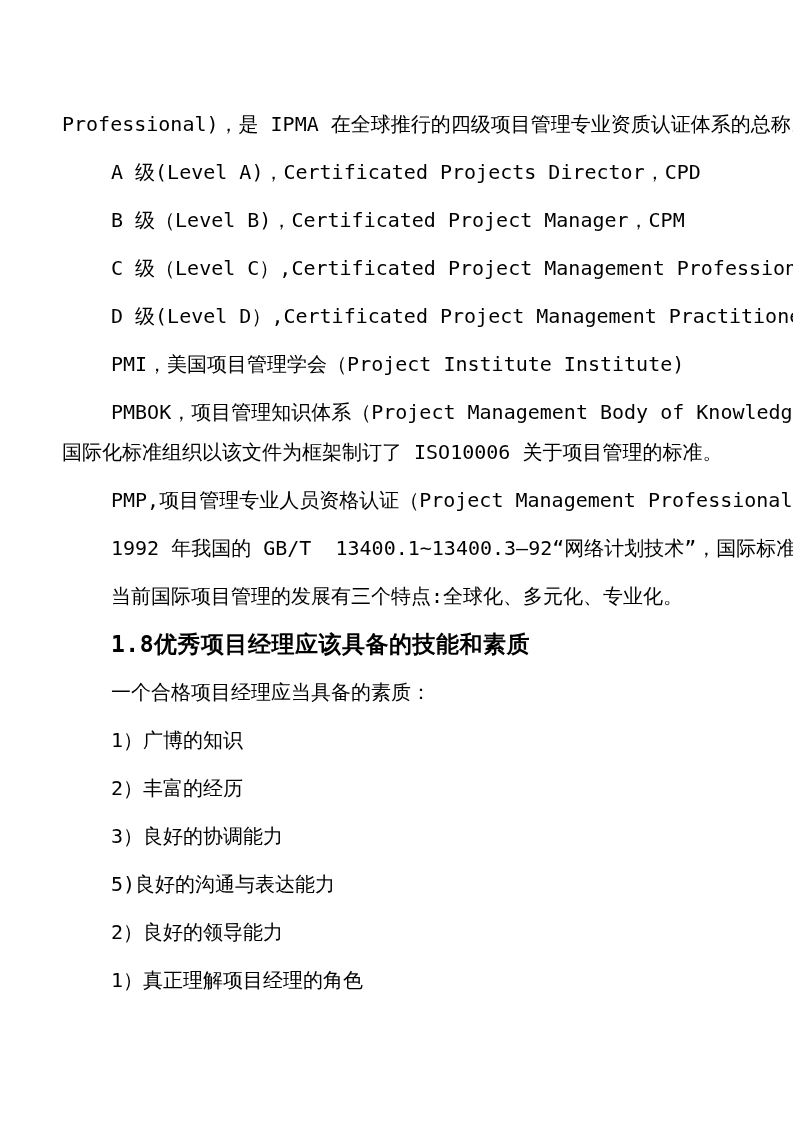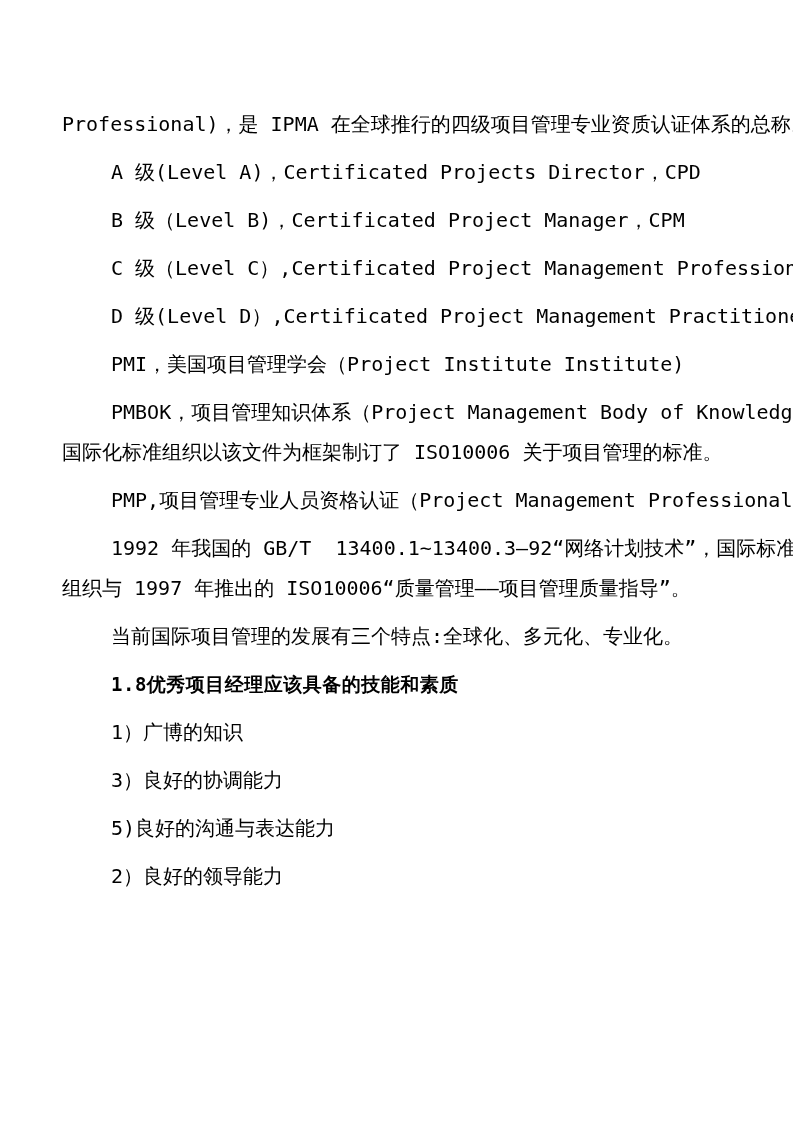--- a/index.html
+++ b/index.html
@@ -25,40 +25,42 @@
   .line {
     height: 40px;
     white-space: pre;
   }
   .line.indent {
     padding-left: 49px;
     margin-top: 8px;
   }
   .line.heading {
     font-weight: 700;
-    font-size: 19px;
+    font-size: 23px;
     letter-spacing: 0.5px;
   }
 </style>
 </head>
 <body>
 
 <div class="page" style="background: rgb(255, 255, 255);">
   <div class="content" style="color: rgb(0, 0, 0);">
       <div class="line">Professional)，是 IPMA 在全球推行的四级项目管理专业资质认证体系的总称。</div>
       <div class="line indent">A 级(Level A)，Certificated Projects Director，CPD</div>
       <div class="line indent">B 级（Level B)，Certificated Project Manager，CPM</div>
       <div class="line indent">C 级（Level C）,Certificated Project Management Professional，PMP</div>
       <div class="line indent">D 级(Level D）,Certificated Project Management Practitioner，PMF</div>
       <div class="line indent">PMI，美国项目管理学会（Project Institute Institute)</div>
       <div class="line indent">PMBOK，项目管理知识体系（Project Management Body of Knowledge)，</div>
       <div class="line">国际化标准组织以该文件为框架制订了 ISO10006 关于项目管理的标准。</div>
       <div class="line indent">PMP,项目管理专业人员资格认证（Project Management Professional)，P</div>
       <div class="line indent">1992 年我国的 GB/T  13400.1~13400.3—92“网络计划技术”，国际标准化</div>
-      <div class="line">组织与 1997 年推出的 ISO10006“质量管理——项目管理质量指导”。</div>
       <div class="line indent">当前国际项目管理的发展有三个特点:全球化、多元化、专业化。</div>
       <div class="line indent heading">1.8优秀项目经理应该具备的技能和素质</div>
+      <div class="line indent">一个合格项目经理应当具备的素质：</div>
       <div class="line indent">1）广博的知识</div>
+      <div class="line indent">2）丰富的经历</div>
       <div class="line indent">3）良好的协调能力</div>
       <div class="line indent">5)良好的沟通与表达能力</div>
       <div class="line indent">2）良好的领导能力</div>
+      <div class="line indent">1）真正理解项目经理的角色</div>
     </div>
 </div>
 
 </body></html>

